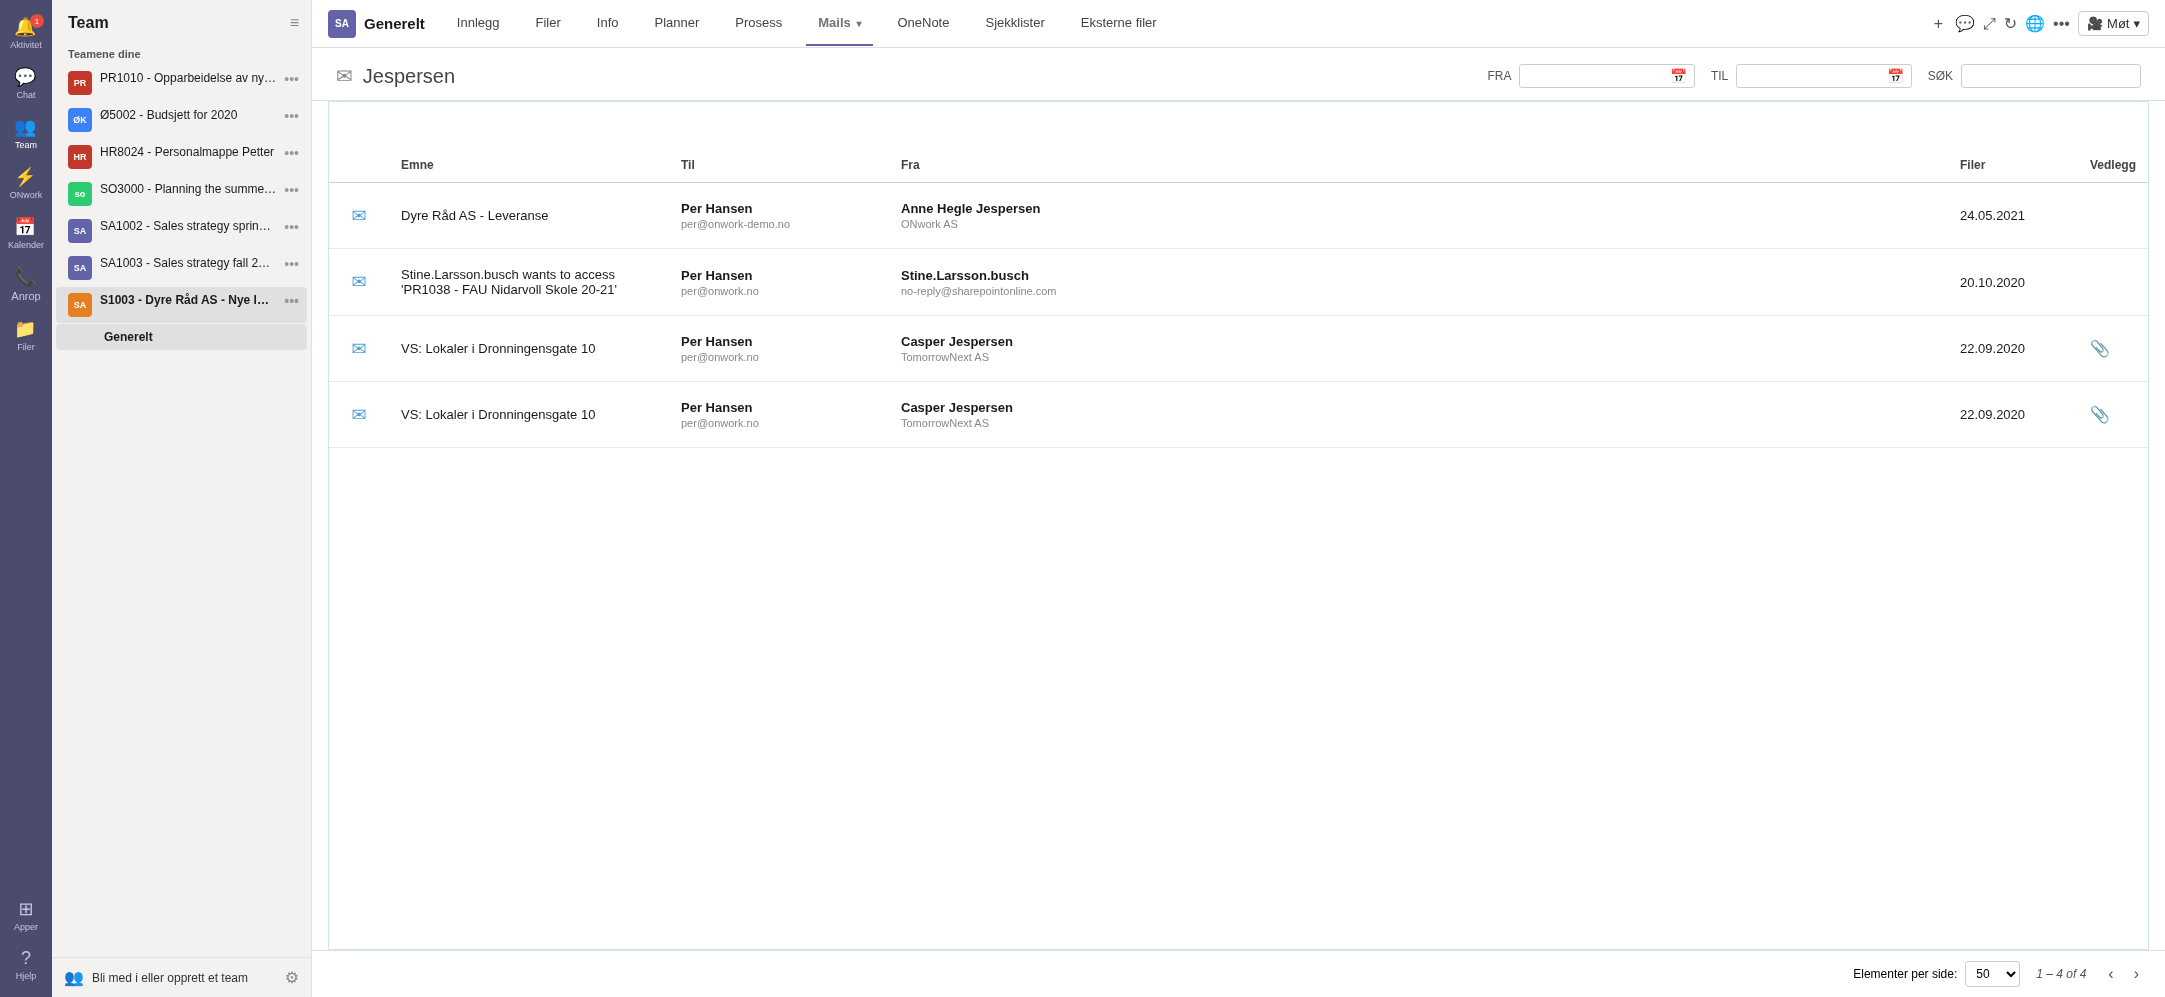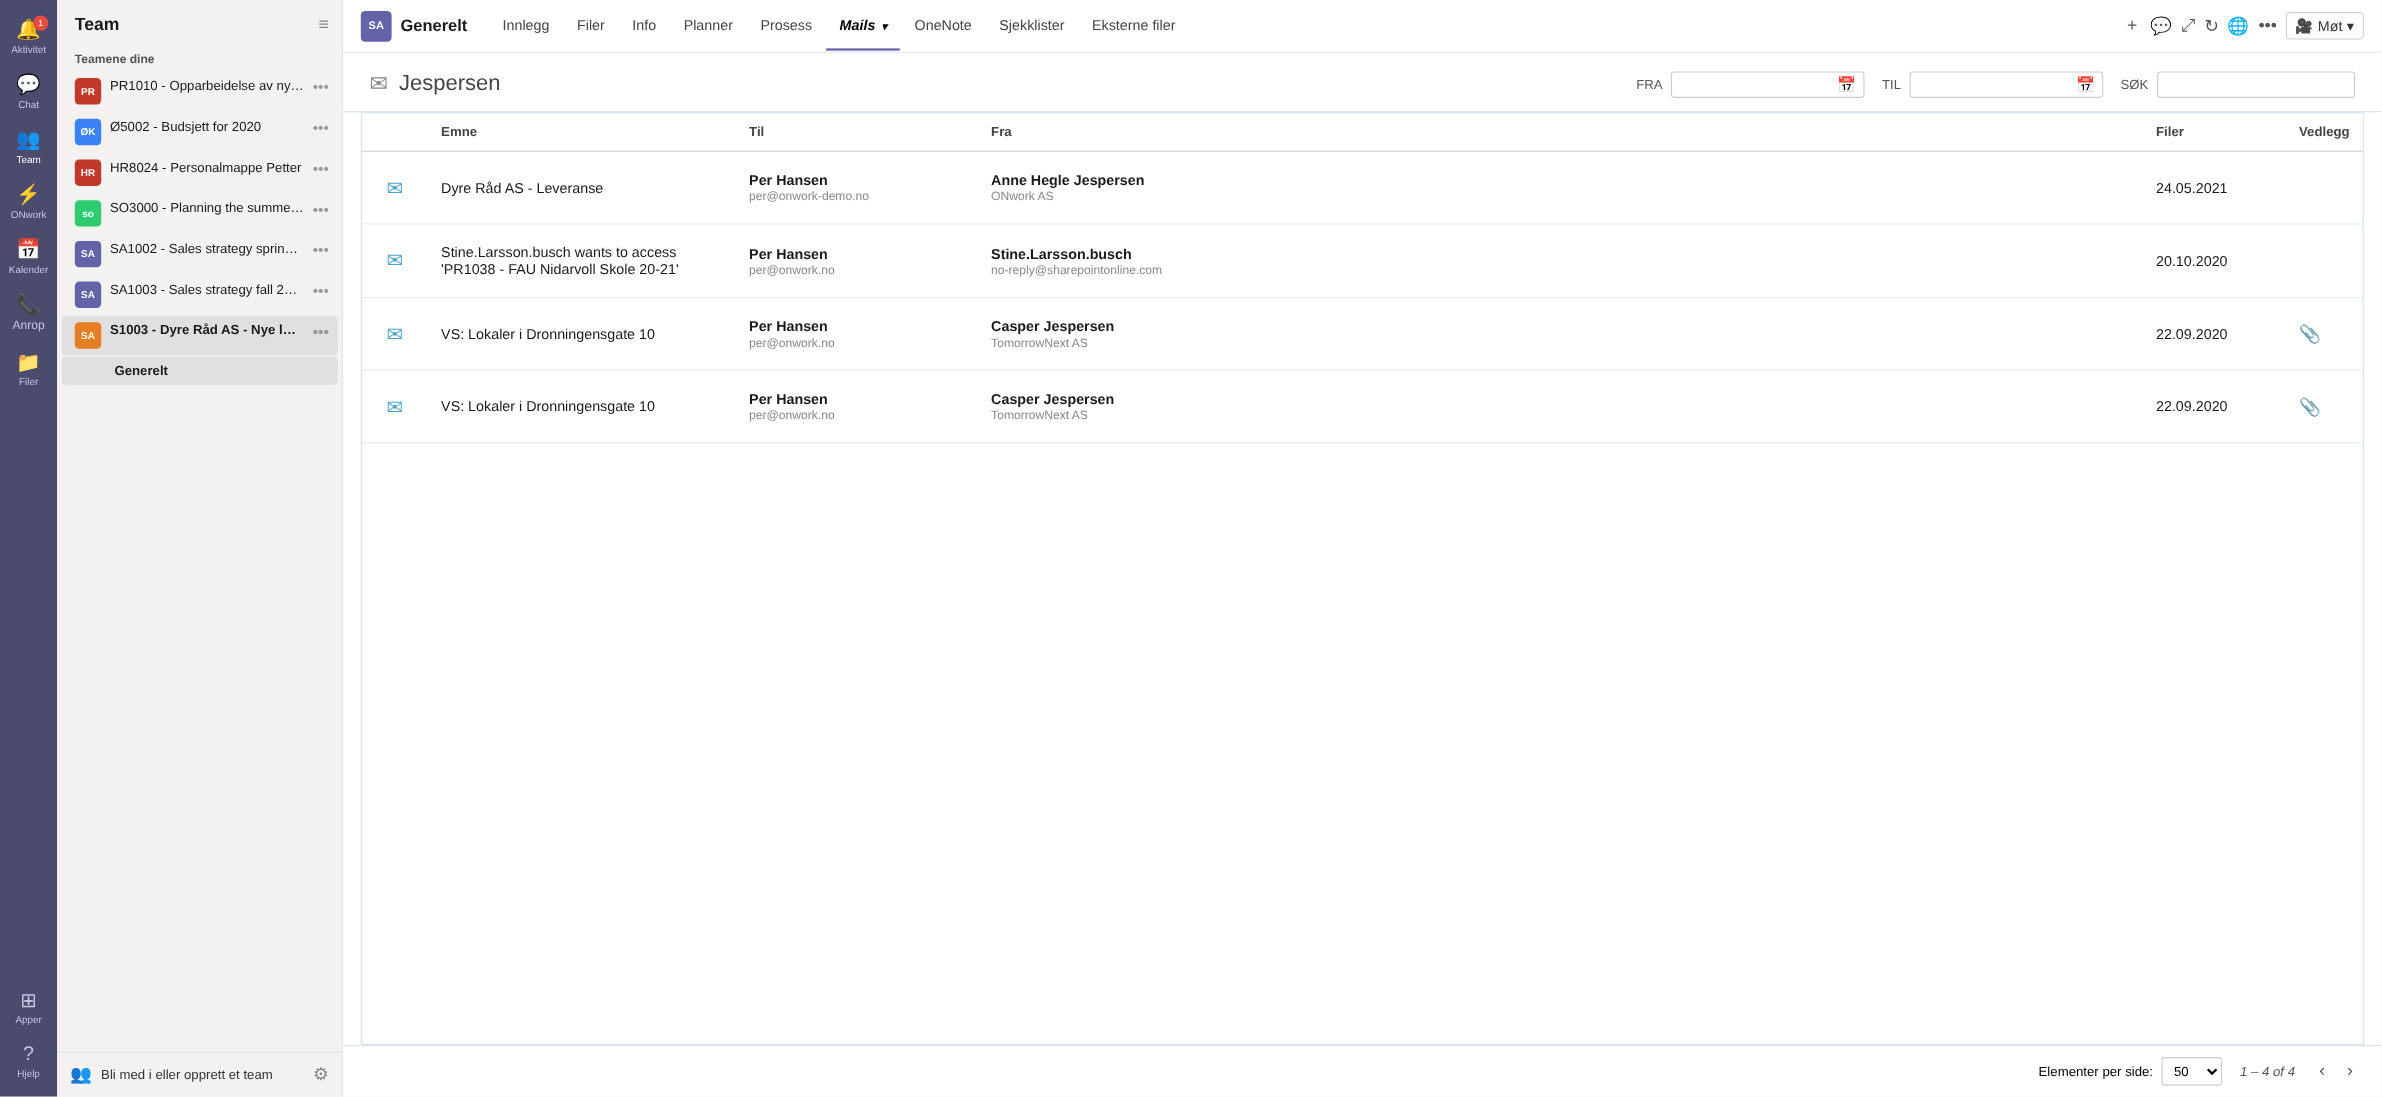--- a/index.html
+++ b/index.html
@@ -149,36 +149,35 @@
     }
     .topbar-title {
       font-size: 15px;
       font-weight: 600;
       color: #1a1a1a;
       margin-right: 16px;
     }
     .topbar-nav {
       display: flex;
       align-items: flex-start;
-      gap: 1px;
+      gap: 12px;
       flex: 1;
     }
     .topbar-nav-item {
       padding: 14px 12px;
       font-size: 13px;
       color: #444;
       cursor: pointer;
       border-bottom: 2px solid transparent;
       white-space: nowrap;
     }
     .topbar-nav-item.active {
-      color: #000000;
+      color: #737373;
       border-bottom: 2px solid #6264a7;
       font-weight: 600;
-      font-style: italic;
     }
     .topbar-nav-item .dropdown-arrow { font-size: 10px; margin-left: 2px; }
     .topbar-nav-add { color: #555; padding: 14px 8px; cursor: pointer; font-size: 16px; }
     .topbar-right {
       display: flex;
       align-items: center;
       gap: 8px;
       margin-left: auto;
     }
     .topbar-right-icon { color: #555; font-size: 16px; cursor: pointer; }
@@ -258,20 +257,21 @@
     
     .mail-table-wrap {
       flex: 1;
       overflow-y: auto;
       border: 1px solid #cce4f7;
       margin: 0 16px;
     }
     .mail-table {
       width: 100%;
       border-collapse: collapse;
+      margin-top: 46px;
     }
     .mail-table thead tr {
       border-bottom: 1px solid #d0d0d0;
       background: #fff;
     }
     .mail-table th {
       padding: 10px 12px;
       font-size: 12px;
       font-weight: 600;
       color: #444;

